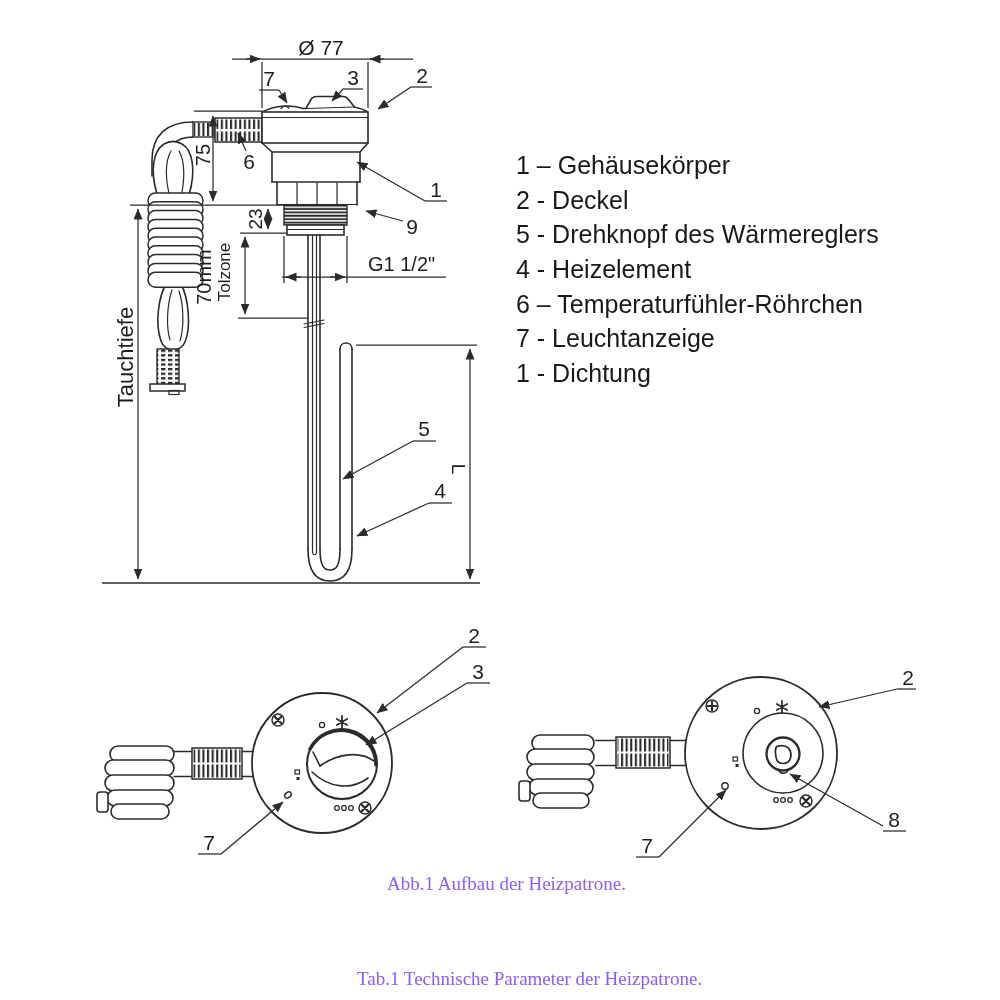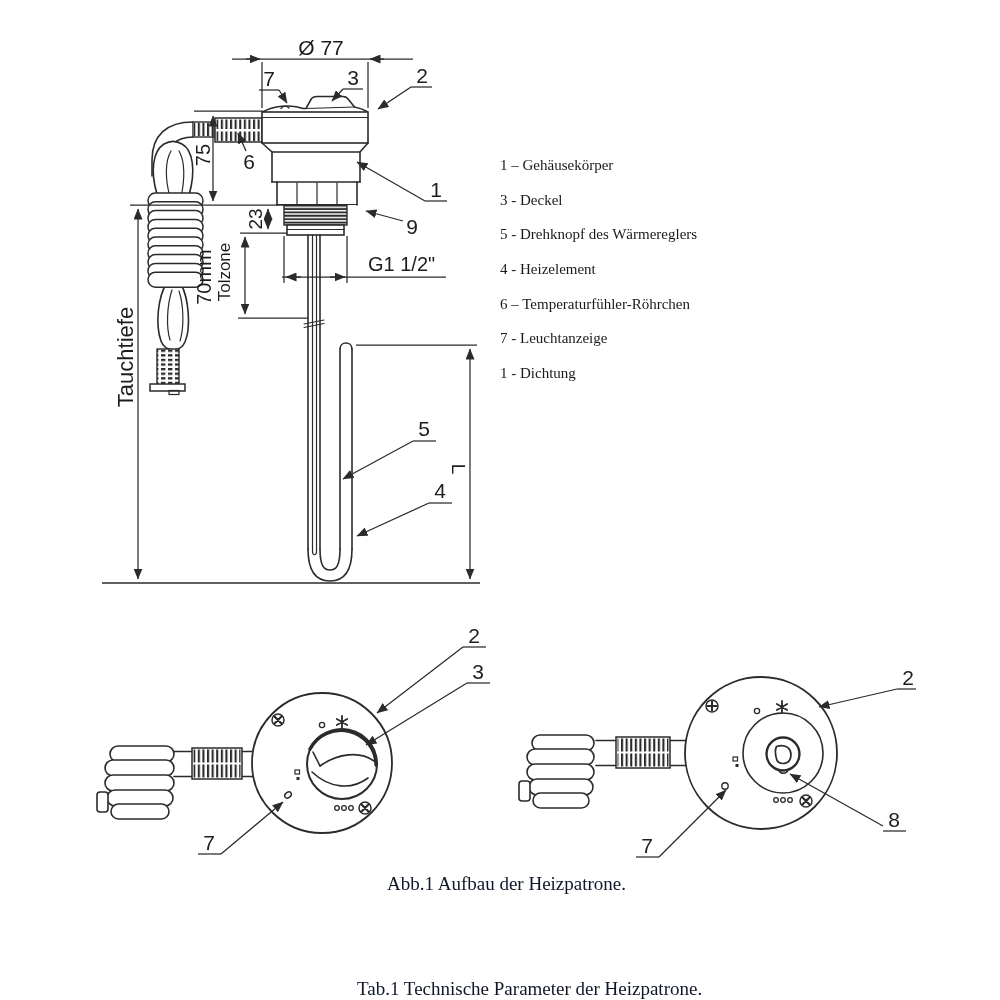--- a/index.html
+++ b/index.html
@@ -1,27 +1,27 @@
 <!DOCTYPE html>
 <html><head>
 <meta charset="utf-8">
 <style>
   html,body{margin:0;padding:0;background:#ffffff;}
   #canvas{position:relative;width:916px;height:1000px;background:#ffffff;overflow:hidden;
           font-family:"Liberation Sans",sans-serif;}
   svg text{fill:#1d1d1d;}
   .num{font-family:"Liberation Sans",sans-serif;font-size:21px;}
   .dimtxt{font-family:"Liberation Sans",sans-serif;font-size:20px;}
-  .legend{position:absolute;left:500px;top:148px;width:420px;
-          font-family:Liberation Serif, serif;font-size:15px;color:#191919;}
+  .legend{position:absolute;left:516px;top:148px;width:420px;
+          font-family:Liberation Sans, sans-serif;font-size:25px;color:#191919;}
   .legend .item{height:34.7px;line-height:34.7px;white-space:nowrap;}
-  .caption{position:absolute;font-family:"Liberation Serif",serif;font-size:19px;color:#0f172a;
+  .caption{position:absolute;font-family:"Liberation Serif",serif;font-size:19px;color:#8b5cf6;
            white-space:nowrap;}
   #cap-fig{left:387px;top:873px;}
-  #cap-tab{left:357px;top:968px;margin-top:10px;}
+  #cap-tab{left:357px;top:968px;}
 </style>
 </head>
 <body>
 
 <div id="canvas">
 
 <svg width="1000" height="1000" viewBox="0 0 1000 1000">
   <defs>
     <marker id="ah" markerUnits="userSpaceOnUse" markerWidth="13" markerHeight="9" refX="10.5" refY="4.5" orient="auto-start-reverse">
       <path d="M0,0 L11,4.5 L0,9 Z" fill="#2b2b2b"></path>
@@ -291,21 +291,21 @@
         <line x1="659" y1="857" x2="726" y2="790" marker-end="url(#ah)"></line>
   </g>
   <text class="num" x="908" y="685" text-anchor="middle">2</text>
   <text class="num" x="894" y="827" text-anchor="middle">8</text>
   <text class="num" x="647" y="853" text-anchor="middle">7</text>
 </svg>
 
 
 <div class="legend">
   <div class="item">1 – Gehäusekörper</div>
-  <div class="item">3 - Deckel</div>
+  <div class="item">2 - Deckel</div>
   <div class="item">5 - Drehknopf des Wärmereglers</div>
   <div class="item">4 - Heizelement</div>
   <div class="item">6 – Temperaturfühler-Röhrchen</div>
   <div class="item">7 - Leuchtanzeige</div>
   <div class="item">1 - Dichtung</div>
 </div>
 
 
 <div id="cap-fig" class="caption">Abb.1 Aufbau der Heizpatrone.</div>
 <div id="cap-tab" class="caption">Tab.1 Technische Parameter der Heizpatrone.</div>

